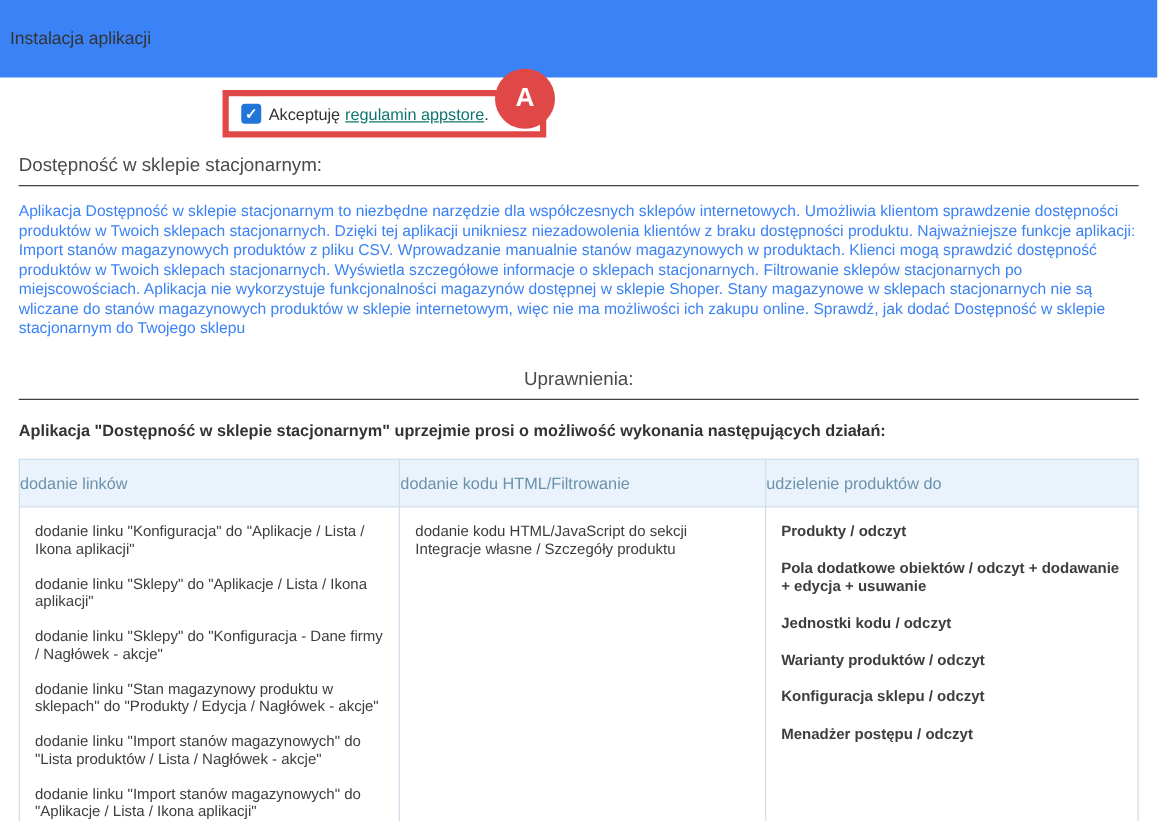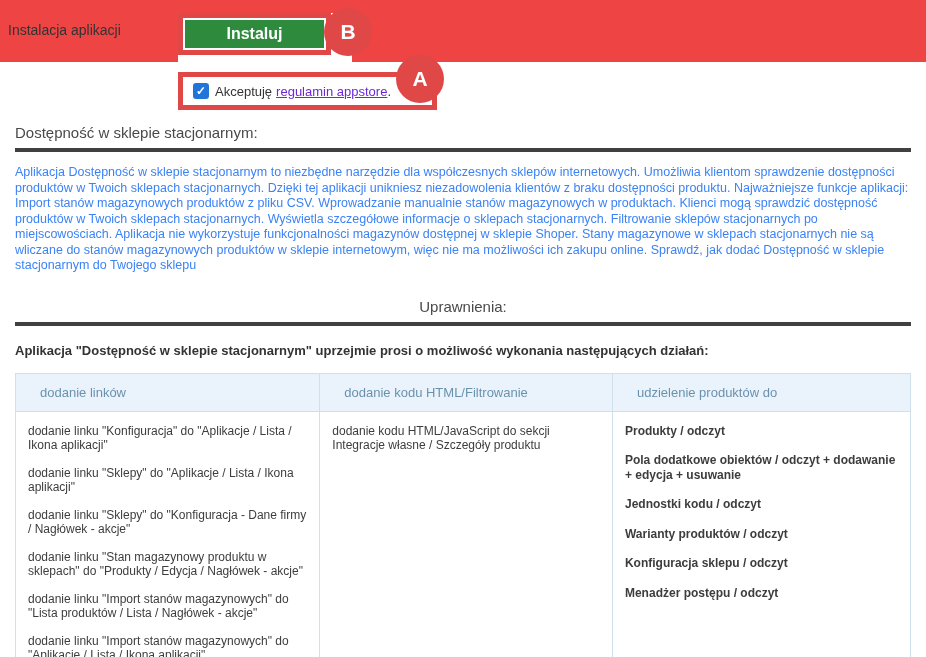--- a/index.html
+++ b/index.html
@@ -9,21 +9,21 @@
     background: #ffffff;
     color: #3c3c3c;
     overflow: hidden;
     position: relative;
   }
 
   
   .topbar {
     position: relative;
     height: 62px;
-    background: #ef4444;
+    background: #3b82f6;
   }
   .topbar-title {
     position: absolute;
     left: 8px;
     top: 22px;
     font-size: 14px;
     color: #333333;
   }
   .btn-area {
     position: absolute;
@@ -102,35 +102,35 @@
     margin-right: 6px;
     flex: none;
   }
   .checkbox .check {
     color: #ffffff;
     font-size: 12px;
     font-weight: bold;
     line-height: 1;
   }
   .terms-link {
-    color: #6d28d9;
+    color: #0f766e;
     text-decoration: underline;
     margin-left: 4px;
     cursor: pointer;
   }
   .circle-a { top: -22px; right: -12px; }
 
   
   .content { padding: 0 15px; }
   .section-title {
     font-size: 15px;
     font-weight: normal;
     color: #4a4a4a;
     padding-bottom: 7px;
-    border-bottom: 4px solid #404040;
+    border-bottom: 1px solid #404040;
   }
   .title-availability { margin-top: 4px; }
   .desc {
     margin: 13px 0 24px;
     font-size: 12.5px;
     line-height: 15.5px;
     color: #3b82f6;
   }
   .title-permissions { margin-top: 22px; text-align: center; }
   .request-line {
@@ -149,47 +149,41 @@
   .perm-table th, .perm-table td {
     border: 1px solid #cfe0ec;
     text-align: left;
     vertical-align: top;
   }
   .perm-table th {
     background: #eaf3fb;
     color: #6a92ad;
     font-size: 13px;
     font-weight: normal;
-    padding: 11px 24px;
+    padding: 11px 0;
   }
   .perm-table col.c1 { width: 34%; }
   .perm-table col.c2 { width: 32.7%; }
   .perm-table col.c3 { width: 33.3%; }
   .perm-table td { padding: 12px 12px 6px; }
   .perm-table td p {
     font-size: 12px;
     line-height: 14.5px;
     color: #3d3d3d;
     margin-bottom: 13px;
   }
   td.permissions-cell p { margin-bottom: 15px; font-weight: bold; }
 </style>
 </head>
 <body>
 
 <div class="page">
 
   <div class="topbar">
     <span class="topbar-title">Instalacja aplikacji</span>
-    <div class="btn-area">
-      <div class="frame frame-b">
-        <button class="install-btn">Instaluj</button>
-        <div class="annot-circle circle-b">B</div>
-      </div>
-    </div>
   </div>
 
   <div class="consent-row">
     <div class="frame frame-a">
       <label class="consent-label">
         <span class="checkbox">
             <span class="check">✓</span>
           </span>
         <span>Akceptuję</span>
           <a class="terms-link">regulamin appstore</a>

